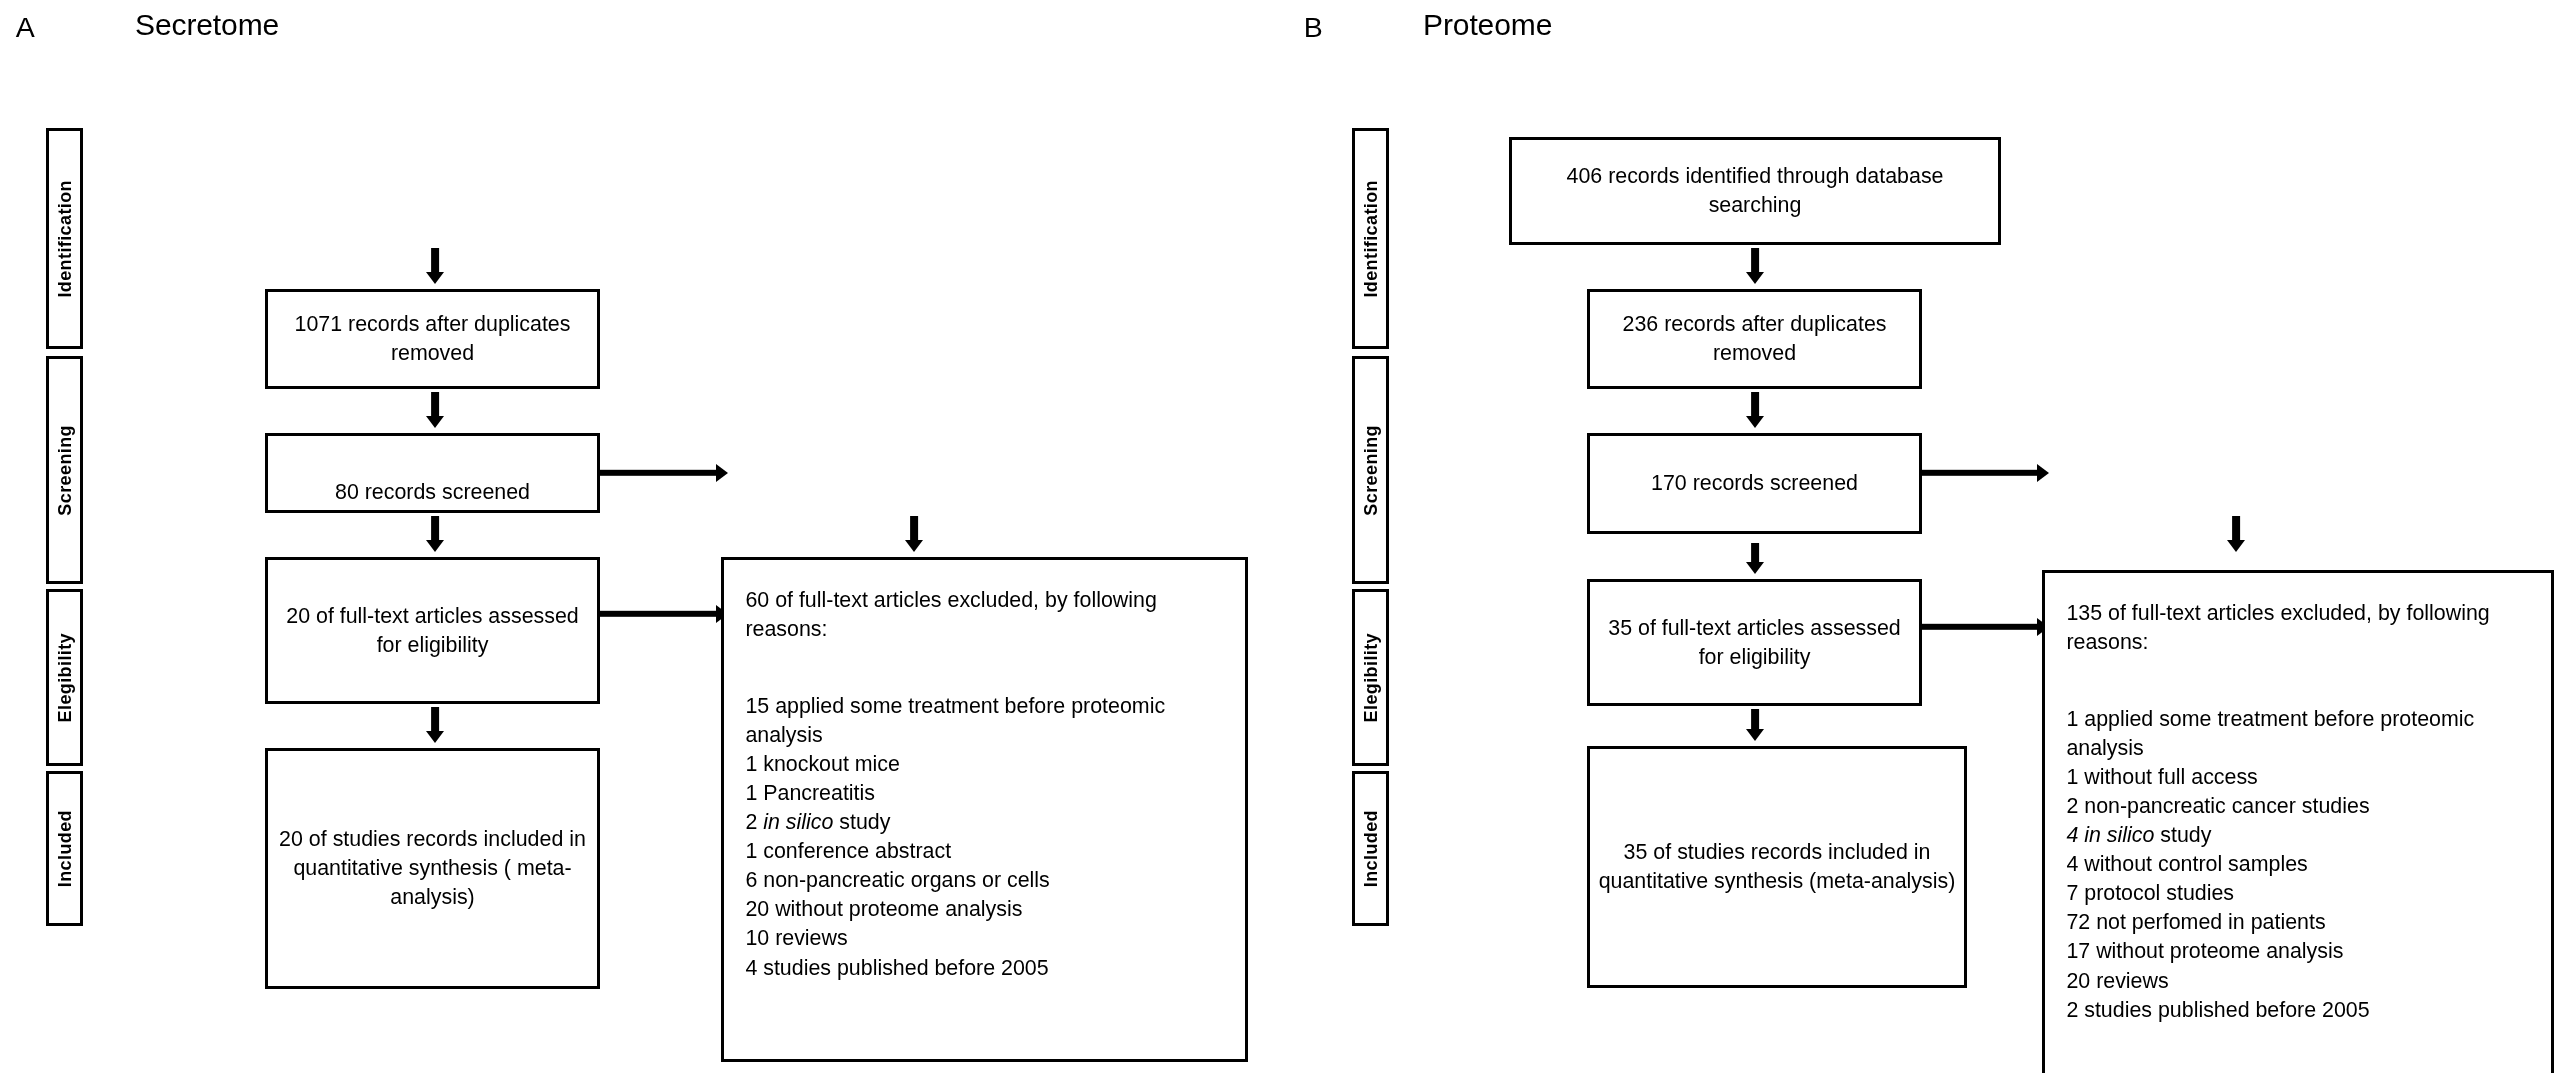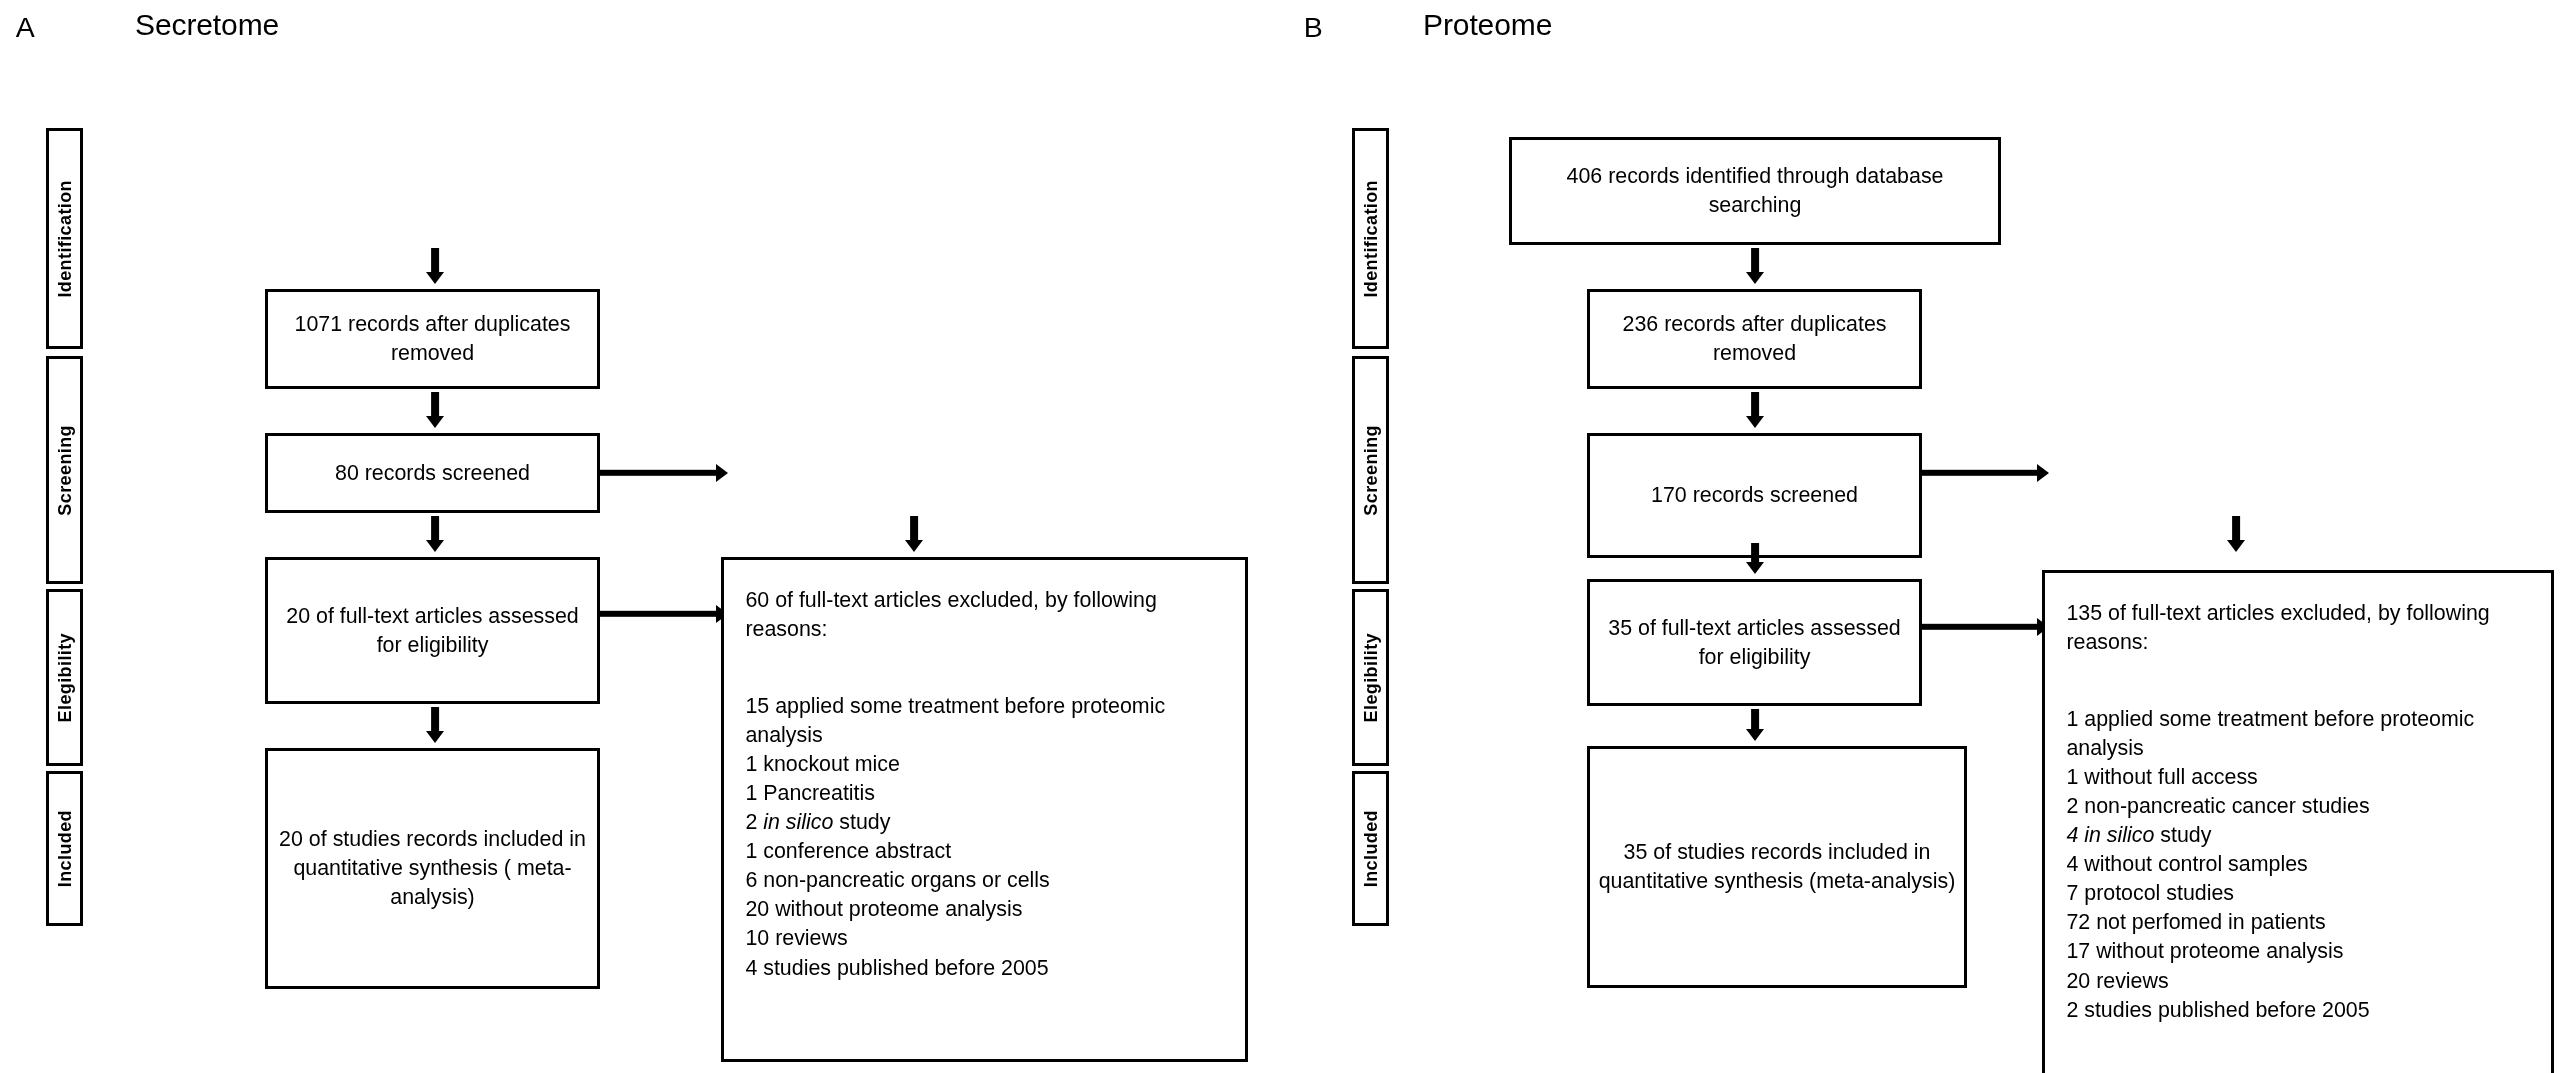--- a/index.html
+++ b/index.html
@@ -163,21 +163,21 @@
 
   <div class="box" style="left:265px; top:289px; width:335px; height:100px;">
     <span class="txt">1071 records after duplicates removed</span>
   </div>
 
   <div class="arrow-down" style="left:435px; top:392px;">
     <div class="shaft" style="height:27px;"></div>
     <div class="head" style="top:24px;"></div>
   </div>
 
-  <div class="box" style="left:265px; top:433px; width:335px; height:80px;">
+  <div class="box" style="left:265px; top:433px; width:335px; height:80px;align-items:flex-end;">
     <span class="txt">80 records screened</span>
   </div>
 
   <div class="arrow-right" style="left:600px; top:473px;">
     <div class="shaft" style="width:121px;"></div>
     <div class="head" style="left:116px;"></div>
   </div>
 
 
   <div class="arrow-down" style="left:914px; top:516px;">
@@ -247,21 +247,21 @@
 
   <div class="box" style="left:299px; top:289px; width:335px; height:100px;">
     <span class="txt">236 records after duplicates removed</span>
   </div>
 
   <div class="arrow-down" style="left:467px; top:392px;">
     <div class="shaft" style="height:27px;"></div>
     <div class="head" style="top:24px;"></div>
   </div>
 
-  <div class="box" style="left:299px; top:433px; width:335px; height:125px;">
+  <div class="box" style="left:299px; top:433px; width:335px; height:101px;">
     <span class="txt">170 records screened</span>
   </div>
 
   <div class="arrow-right" style="left:634px; top:473px;">
     <div class="shaft" style="width:120px;"></div>
     <div class="head" style="left:115px;"></div>
   </div>
 
 
   <div class="arrow-down" style="left:948px; top:516px;">

